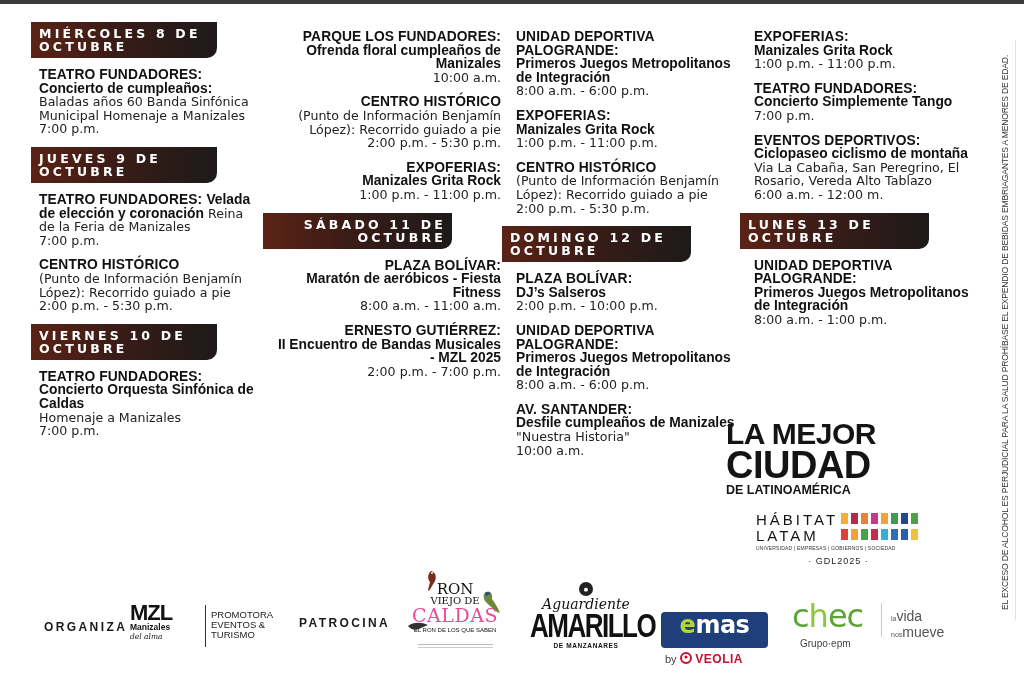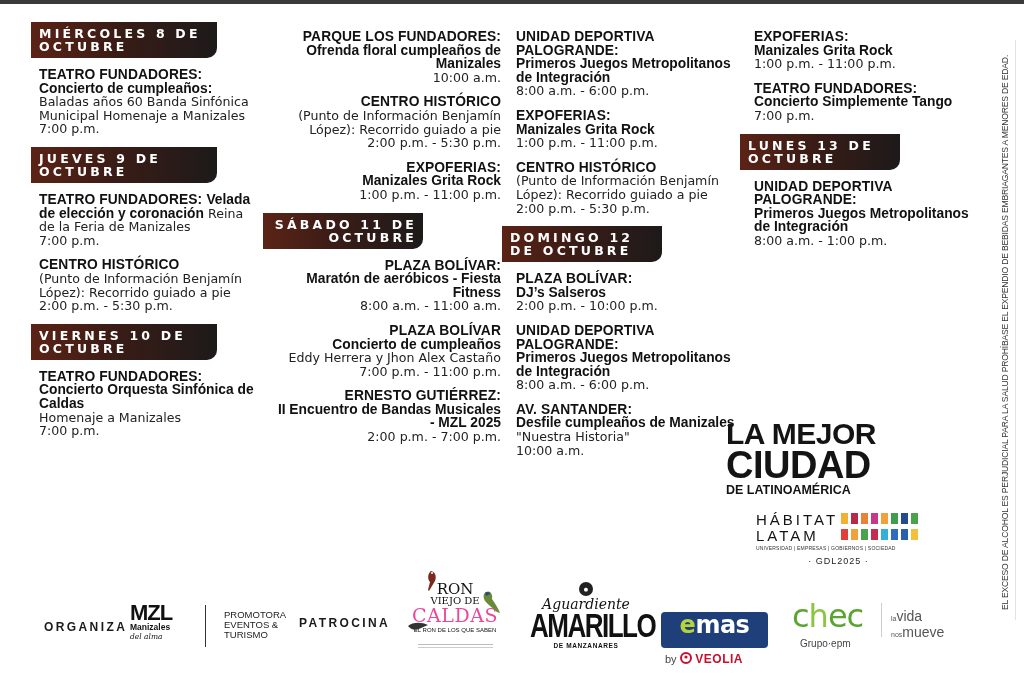--- a/index.html
+++ b/index.html
@@ -8,21 +8,21 @@
 
   .top-bar { position: absolute; left: 0; top: 0; width: 1024px; height: 4px; background: #3a3a3a; }
 
   .col { position: absolute; top: 22px; width: 230px; }
   .col-1 { left: 31px; }
   .col-2 { left: 271px; top: 30px; text-align: right; }
   .col-3 { left: 510px; top: 30px; }
   .col-4 { left: 748px; top: 30px; }
 
   .day-header {
-    width: 160px;
+    width: 189px;
     padding: 5px 6px 5px 8px;
     background: linear-gradient(90deg, #5b2316 0%, #3a1c16 45%, #1d1a1a 100%);
     border-bottom-right-radius: 10px;
     color: #ffffff;
     font-family: "DejaVu Sans", sans-serif;
     font-weight: bold;
     font-size: 12.5px;
     letter-spacing: 3.2px;
     line-height: 13px;
     text-transform: uppercase;
@@ -60,21 +60,21 @@
   .habitat .gdl { position: absolute; left: 0; top: 44px; width: 165px; text-align: center; font-family: "Liberation Sans", sans-serif; font-size: 9px; letter-spacing: 1px; color: #222; }
   .label-organiza, .label-patrocina { position: absolute; top: 620px; font-family: "Liberation Sans", sans-serif; font-weight: bold; font-size: 12px; letter-spacing: 2.4px; color: #1a1a1a; }
   .label-organiza { left: 44px; }
   .label-patrocina { left: 299px; top: 616px; }
 
   .mzl { position: absolute; left: 130px; top: 603px; width: 72px; }
   .mzl .big { font-family: "Liberation Sans", sans-serif; font-weight: bold; font-size: 22px; line-height: 20px; letter-spacing: -1px; color: #111; }
   .mzl .mid { font-family: "Liberation Sans", sans-serif; font-weight: bold; font-size: 8.5px; line-height: 9px; color: #111; }
   .mzl .script { font-family: "DejaVu Serif", serif; font-style: italic; font-size: 7.5px; line-height: 9px; color: #111; }
   .mzl-divider { position: absolute; left: 205px; top: 605px; width: 1px; height: 42px; background: #333; }
-  .promotora { position: absolute; left: 224px; top: 610px; font-family: "Liberation Sans", sans-serif; font-size: 9.5px; line-height: 10px; color: #222; }
+  .promotora { position: absolute; left: 211px; top: 610px; font-family: "Liberation Sans", sans-serif; font-size: 9.5px; line-height: 10px; color: #222; }
 
   .ron { position: absolute; left: 405px; top: 568px; width: 100px; text-align: center; }
   .ron .r1 { font-family: "DejaVu Serif", serif; font-size: 15px; line-height: 14px; color: #111; margin-top: 14px; }
   .ron .r2 { font-family: "DejaVu Serif", serif; font-size: 10px; line-height: 10px; color: #111; }
   .ron .r3 { font-family: "DejaVu Serif", serif; font-size: 19px; line-height: 18px; color: #ec4899; letter-spacing: 0.5px; }
   .ron .r4 { font-family: "Liberation Sans", sans-serif; font-size: 6px; line-height: 7px; color: #111; margin-top: 3px; }
   .ron .fine { margin: 10px auto 0; width: 75px; height: 1px; background: #bbb; box-shadow: 0 3px 0 #ccc; }
   .bird { position: absolute; }
 
   .aguardiente { position: absolute; left: 530px; top: 582px; width: 112px; text-align: center; }
@@ -152,26 +152,20 @@
     <span class="time">1:00 p.m.  - 11:00 p.m.</span>
   </div>
 
   <div class="day-header">Sábado 11 de Octubre</div>
   <div class="event">
     <span class="venue">PLAZA BOLÍVAR:</span><br>
     <span class="title">Maratón de aeróbicos - Fiesta Fitness</span>
     <span class="time">8:00 a.m.  - 11:00 a.m.</span>
   </div>
   <div class="event">
-    <span class="venue">PLAZA BOLÍVAR</span><br>
-    <span class="title">Concierto de cumpleaños</span><br>
-    <span class="desc">Eddy Herrera y Jhon Alex Castaño</span>
-    <span class="time">7:00 p.m.  - 11:00 p.m.</span>
-  </div>
-  <div class="event">
     <span class="venue">ERNESTO GUTIÉRREZ:</span><br>
     <span class="title">II Encuentro de Bandas Musicales - MZL 2025</span>
     <span class="time">2:00 p.m.  - 7:00 p.m.</span>
   </div>
 </div>
 
 <div class="col col-3">
   <div class="event">
     <span class="venue">UNIDAD DEPORTIVA PALOGRANDE:</span><br>
     <span class="title">Primeros Juegos Metropolitanos de Integración</span>
@@ -210,20 +204,26 @@
 <div class="col col-4">
   <div class="event">
     <span class="venue">EXPOFERIAS:</span><br>
     <span class="title">Manizales Grita Rock</span>
     <span class="time">1:00 p.m.  - 11:00 p.m.</span>
   </div>
   <div class="event">
     <span class="venue">TEATRO FUNDADORES:</span><br>
     <span class="title">Concierto Simplemente Tango</span>
     <span class="time">7:00 p.m.</span>
+  </div>
+  <div class="event">
+    <span class="venue">EVENTOS DEPORTIVOS:</span><br>
+    <span class="title">Ciclopaseo ciclismo de montaña</span><br>
+    <span class="desc">Via La Cabaña, San Peregrino, El Rosario, Vereda Alto Tablazo</span>
+    <span class="time">6:00 a.m.  - 12:00 m.</span>
   </div>
 
   <div class="day-header">Lunes 13 de Octubre</div>
   <div class="event">
     <span class="venue">UNIDAD DEPORTIVA PALOGRANDE:</span><br>
     <span class="title">Primeros Juegos Metropolitanos de Integración</span>
     <span class="time">8:00 a.m. - 1:00 p.m.</span>
   </div>
 </div>
 

